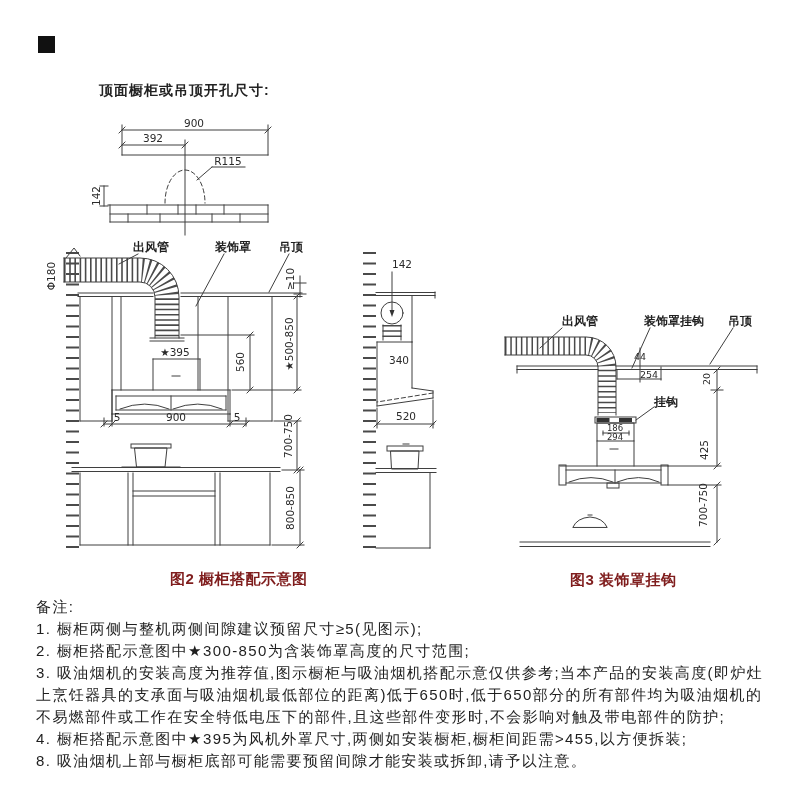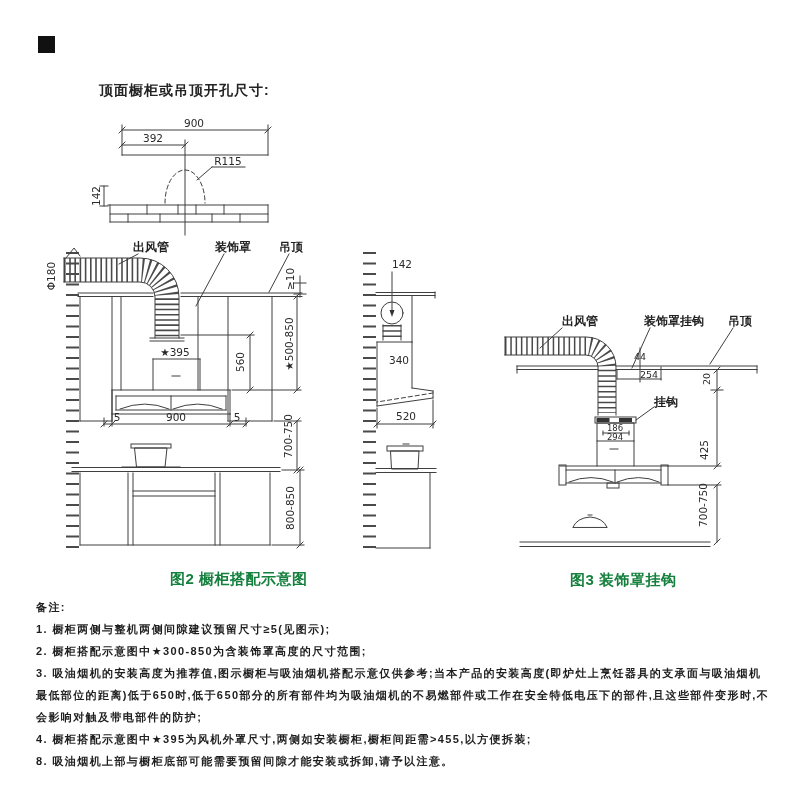--- a/index.html
+++ b/index.html
@@ -2,24 +2,24 @@
 <html lang="zh"><head>
 <meta charset="utf-8">
 <style>
   html,body{margin:0;padding:0;}
   body{width:800px;height:800px;background:#fff;position:relative;overflow:hidden;
        font-family:"Liberation Sans","DejaVu Sans",sans-serif;color:#222;}
   .abs{position:absolute;}
   #title{left:38px;top:36px;display:flex;align-items:center;font-size:21px;font-weight:800;letter-spacing:2px;}
   #title .sq{width:17px;height:17px;background:#111;display:inline-block;margin-right:8px;}
   #subtitle{left:99px;top:82px;font-size:14px;font-weight:700;letter-spacing:1px;}
-  .caption{font-size:15px;font-weight:700;letter-spacing:0.5px;color:#15803d;}
+  .caption{font-size:15px;font-weight:700;letter-spacing:0.5px;color:#7f1d1d;}
   #cap2{left:170px;top:570px;}
   #cap3{left:570px;top:571px;}
-  #notes{left:36px;top:596px;width:734px;font-size:11px;line-height:22px;font-weight:700;letter-spacing:1.4px;color:#1e1e1e;}
+  #notes{left:36px;top:596px;width:734px;font-size:15px;line-height:22px;font-weight:400;letter-spacing:1.4px;color:#1e1e1e;}
   #notes p{margin:0;}
   svg{position:absolute;overflow:visible;}
   .ln{stroke:#3f3f3f;stroke-width:1;fill:none;stroke-linecap:square;}
   .dash{stroke-dasharray:4 3;}
   .corr{stroke:#4a4a4a;fill:none;}
   text{fill:#2a2a2a;font-family:"DejaVu Sans","Liberation Sans",sans-serif;}
   .d{font-size:10.5px;}
   .d9{font-size:9.5px;}
   .d8{font-size:8.5px;}
   .lbl{font-size:12px;font-weight:700;fill:#1f1f1f;font-family:"Liberation Sans","DejaVu Sans",sans-serif;}

